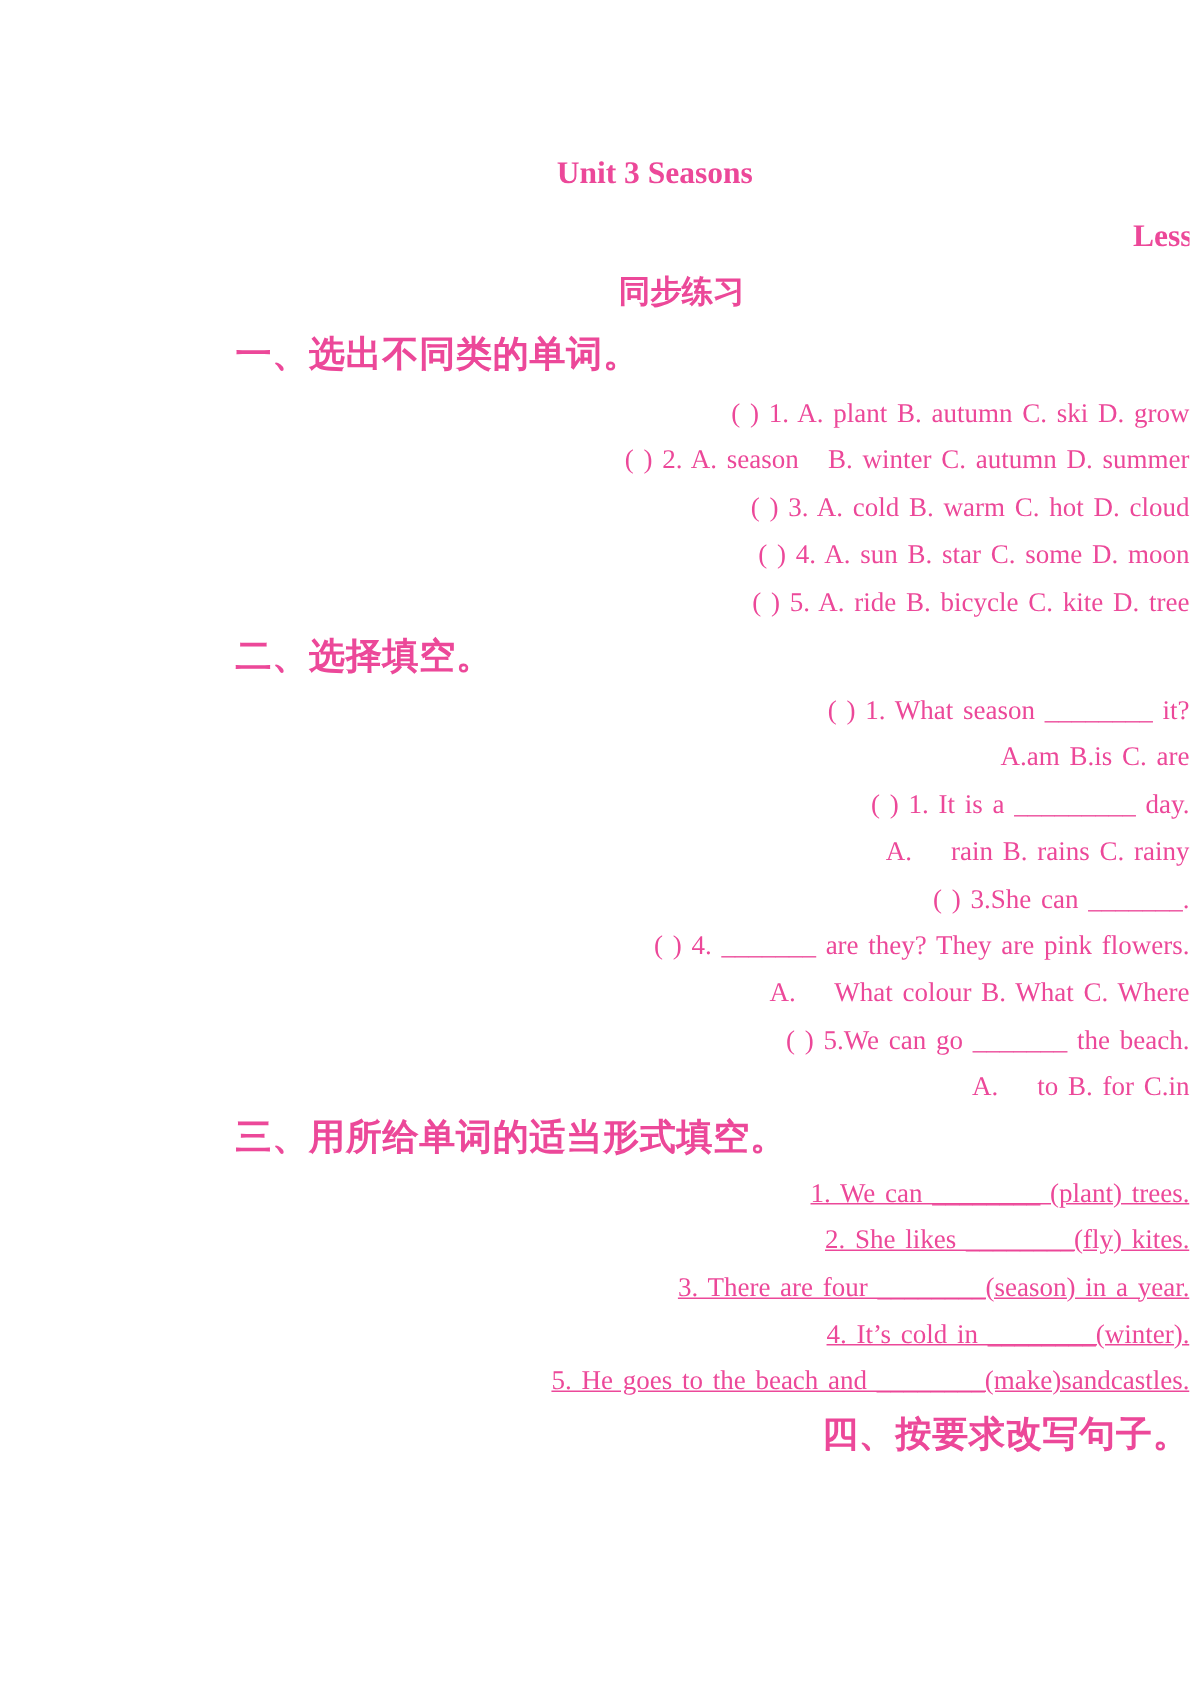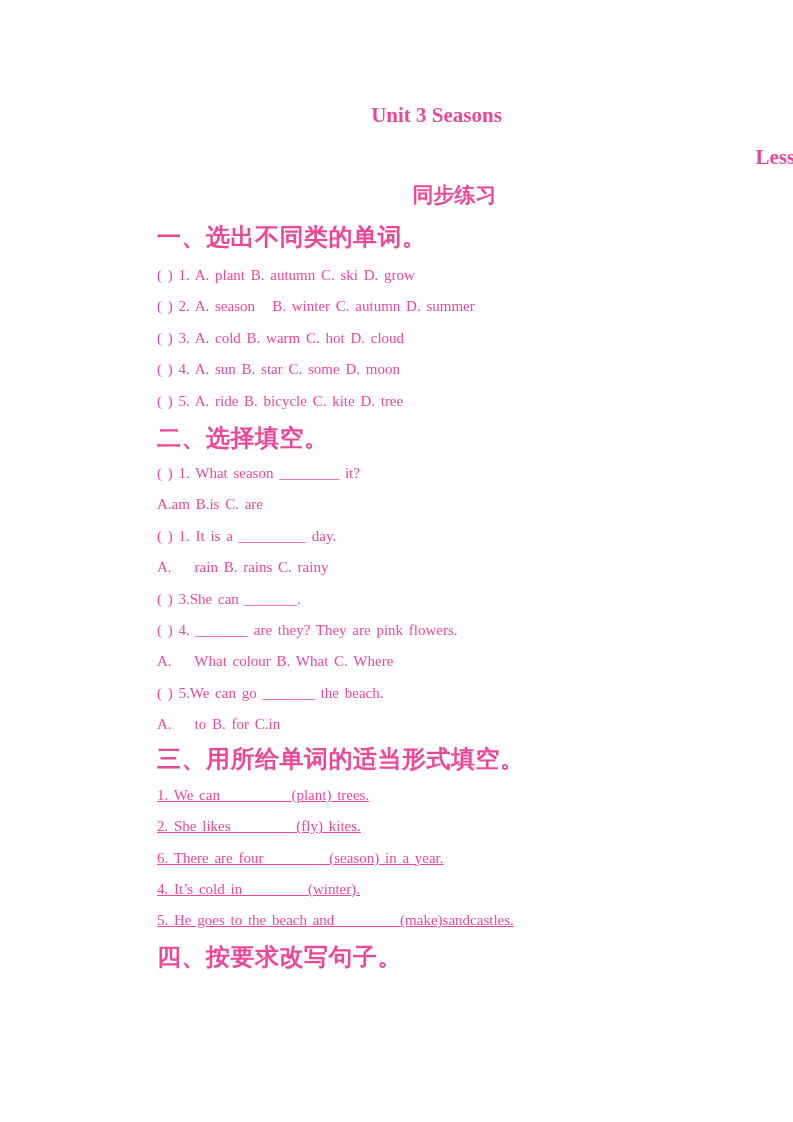--- a/index.html
+++ b/index.html
@@ -23,34 +23,35 @@
     font-family:"Liberation Sans",sans-serif;
     font-weight:bold;
     font-size:24px;
     line-height:24px;
     margin:0;
     letter-spacing:0.5px;
   }
   .lines{margin:0;}
   .line{
     font-family:"Liberation Serif",serif;
-    font-size:15px;
+    font-size:18px;
     line-height:31.4px;
     margin:0;
     white-space:pre-wrap;
     word-spacing:2px;
+    text-align:right;
   }
   
   .sec-1 .sec-heading{margin-top:17px;}
   .sec-1 .lines{margin-top:11px;}
   .sec-2 .sec-heading{margin-top:9px;}
   .sec-2 .lines{margin-top:8px;}
   .sec-3 .sec-heading{margin-top:6px;}
   .sec-3 .lines{margin-top:9px;text-decoration:underline;}
-  .sec-4 .sec-heading{margin-top:8px;}
+  .sec-4 .sec-heading{margin-top:8px;text-align:right;}
 </style>
 </head>
 <body>
 
 <div class="page">
 
   <div class="titles">
     <p class="title-line title-en" id="title-unit">Unit 3 Seasons</p>
     <p class="title-line title-en" id="title-lesson">Lesson 1</p>
     <p class="title-line title-cn" id="title-exercise">同步练习</p>
@@ -82,21 +83,21 @@
         <p class="line">( ) 5.We can go _______ the beach.</p>
         <p class="line">A.    to B. for C.in</p>
       </div>
     </section>
 
     <section class="sec-3">
       <h2 class="sec-heading">三、用所给单词的适当形式填空。</h2>
       <div class="lines">
         <p class="line">1. We can ________ (plant) trees.</p>
         <p class="line">2. She likes ________(fly) kites.</p>
-        <p class="line">6. There are four ________(season) in a year.</p>
+        <p class="line">3. There are four ________(season) in a year.</p>
         <p class="line">4. It’s cold in ________(winter).</p>
         <p class="line">5. He goes to the beach and ________(make)sandcastles.</p>
       </div>
     </section>
 
     <section class="sec-4">
       <h2 class="sec-heading">四、按要求改写句子。</h2>
     </section>
 
   </div>

